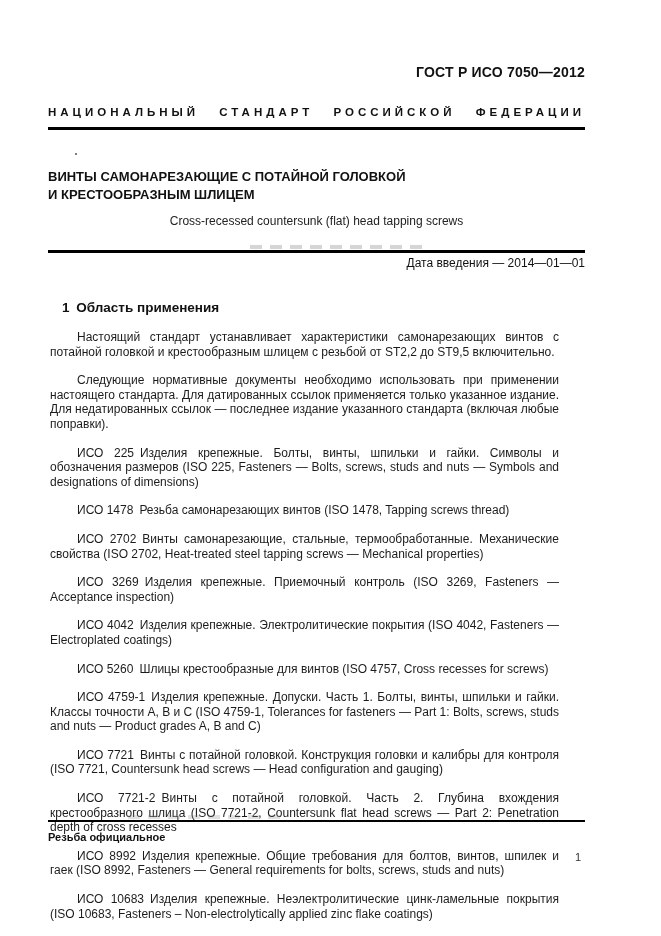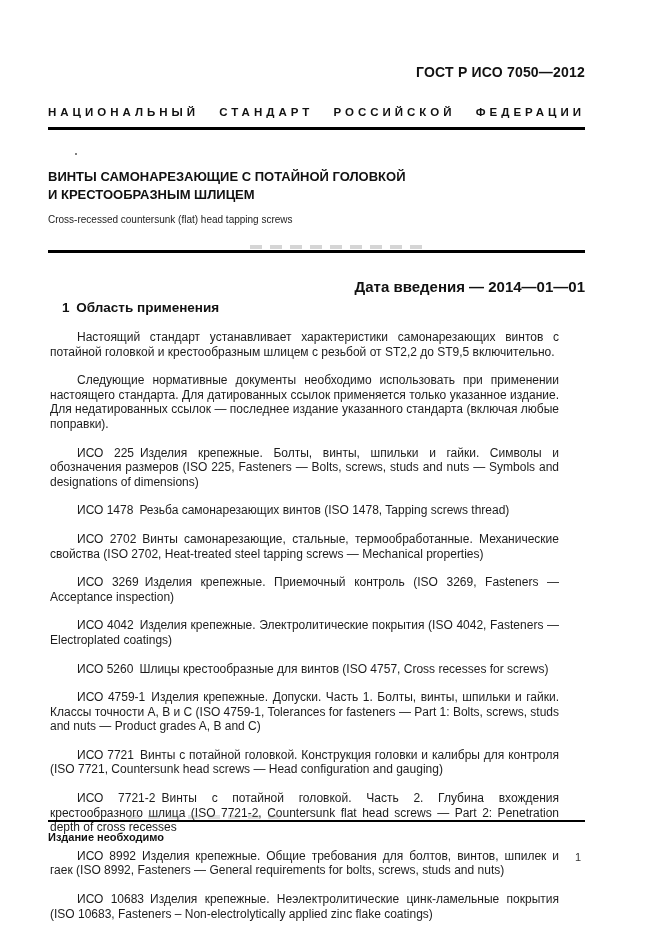--- a/index.html
+++ b/index.html
@@ -36,25 +36,25 @@
   .ghost-1{top:245px;left:250px;width:175px;}
   .ghost-2{top:815px;left:128px;width:160px;opacity:.25;}
 
   
   .title-ru{
     position:absolute;top:168px;left:48px;width:537px;
     font-weight:bold;font-size:13px;line-height:18px;color:#111;
   }
   .title-en{
     position:absolute;top:214px;left:48px;width:537px;
-    font-size:10px;color:#222;
+    text-align:center;font-size:12px;color:#222;
   }
   .date-line{
-    position:absolute;top:278px;right:76px;
-    font-size:15px;font-weight:bold;color:#111;white-space:nowrap;
+    position:absolute;top:256px;right:76px;
+    font-size:12px;font-weight:normal;color:#111;white-space:nowrap;
   }
 
   
   .main{
     position:absolute;top:300px;left:36px;width:537px;
     font-size:12px;line-height:14.6px;text-align:justify;color:#1c1c1c;
   }
   .sec-heading{
     font-size:13.5px;font-weight:bold;color:#111;
     margin:14px 0 13px 26px;text-align:left;line-height:16px;
@@ -109,16 +109,16 @@
     <p>ИСО 4759-1 Изделия крепежные. Допуски. Часть 1. Болты, винты, шпильки и гайки. Классы точности A, B и C (ISO 4759-1, Tolerances for fasteners — Part 1: Bolts, screws, studs and nuts — Product grades A, B and C)</p>
     <p>ИСО 7721 Винты с потайной головкой. Конструкция головки и калибры для контроля (ISO 7721, Countersunk head screws — Head configuration and gauging)</p>
     <p>ИСО 7721-2 Винты с потайной головкой. Часть 2. Глубина вхождения крестообразного шлица (ISO 7721-2, Countersunk flat head screws — Part 2: Penetration depth of cross recesses</p>
     <p>ИСО 8992 Изделия крепежные. Общие требования для болтов, винтов, шпилек и гаек (ISO 8992, Fasteners — General requirements for bolts, screws, studs and nuts)</p>
     <p>ИСО 10683 Изделия крепежные. Неэлектролитические цинк-ламельные покрытия (ISO 10683, Fasteners – Non-electrolytically applied zinc flake coatings)</p>
     <p>ИСО 16048 Пассивация крепежных изделий из коррозионно-стойкой нержавеющей стали (ISO 16048, Passivation of corrosion-resistant stainless-steel fasteners)</p>
   </div>
 
   <div class="ghost ghost-2"></div>
   <div class="rule rule-3"></div>
-  <div class="footer-note">Издание необходимо</div>
+  <div class="footer-note">Резьба официальное</div>
   <div class="page-num">1</div>
 
 </div>
 
 </body></html>

